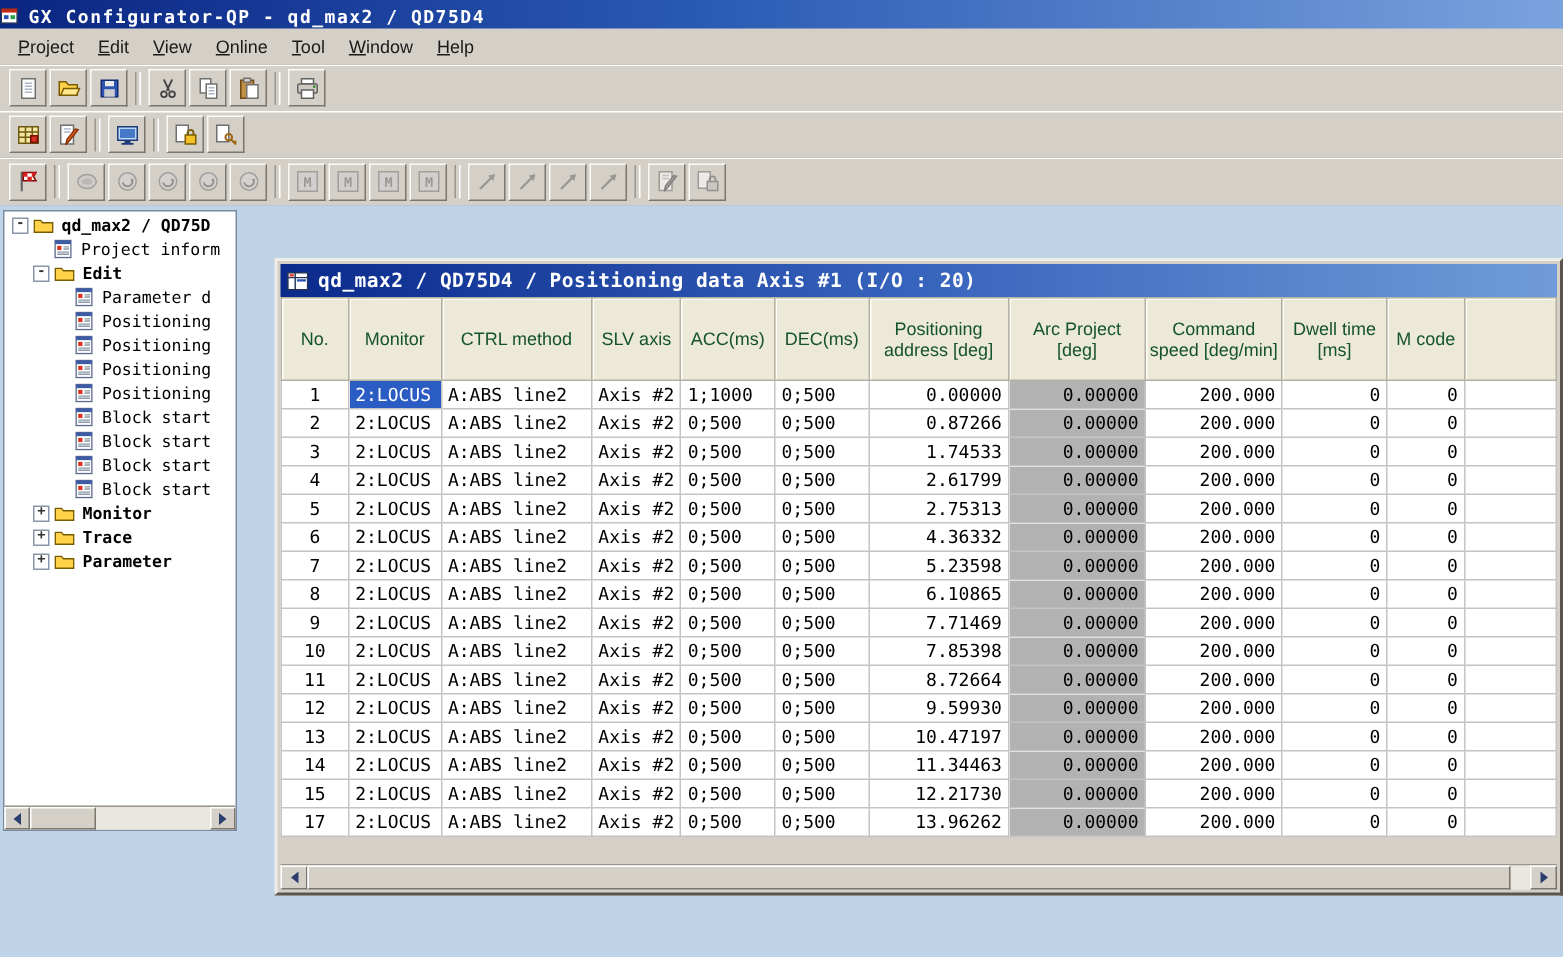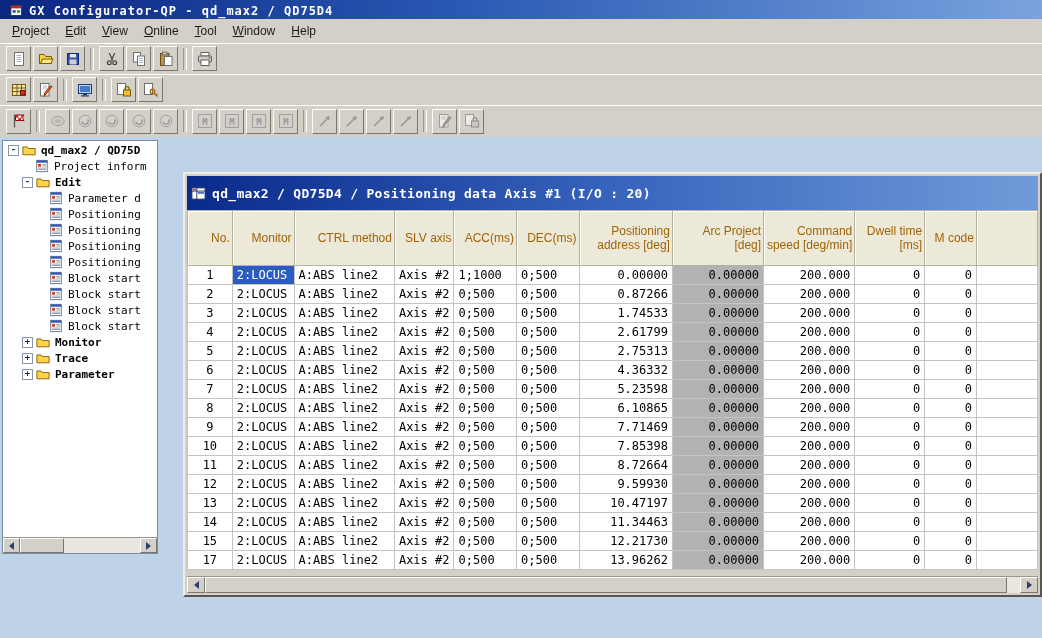--- a/index.html
+++ b/index.html
@@ -2,21 +2,21 @@
 <html><head>
 <meta charset="utf-8">
 <style>
   html,body{margin:0;padding:0;}
   body{background:#bed3e8;font-family:"Liberation Sans",sans-serif;}
   .app{position:relative;width:1042px;height:638px;overflow:hidden;background:#bed3e8;}
 
   
   .titlebar{position:absolute;top:0;left:0;right:0;height:22px;
     background:linear-gradient(90deg,#0a2582 0%,#2a5ab4 45%,#7aa3de 100%);
-    display:flex;align-items:center;gap:5px;padding:0 10px;}
+    display:flex;align-items:center;gap:5px;padding:0 0;}
   .titlebar .ttext{color:#fff;font:bold 12px "DejaVu Sans Mono",monospace;letter-spacing:1px;white-space:nowrap;}
   .appicon svg{display:block;}
 
   
   .menubar{position:absolute;top:19px;left:0;right:0;height:24px;background:#d4d0c8;
     border-bottom:1px solid #b4b0a8;display:flex;align-items:center;padding-left:4px;}
   .menu-item{display:inline-block;padding:3px 8px;font-size:12px;color:#1a1a1a;}
   .menu-item::first-letter{text-decoration:underline;}
 
   
@@ -53,32 +53,32 @@
   .strack{flex:1;position:relative;background:#e9e7e0;}
   .sthumb{position:absolute;left:0;top:0;bottom:0;background:#d4d0c8;border:1px solid;border-color:#ffffff #7a766e #7a766e #ffffff;}
   .tri{width:0;height:0;display:block;}
   .tri-l{border-top:4px solid transparent;border-bottom:4px solid transparent;border-right:5px solid #2c3e6e;}
   .tri-r{border-top:4px solid transparent;border-bottom:4px solid transparent;border-left:5px solid #2c3e6e;}
 
   
   .child{position:absolute;left:183px;top:35px;width:859px;height:425px;background:#d4d0c8;
     border:2px solid;border-color:#efede8 #5a564e #5a564e #efede8;padding:2px;
     display:flex;flex-direction:column;box-sizing:border-box;}
-  .ctitle{height:34px;flex:none;background:linear-gradient(90deg,#0a2a8c 0%,#3764bc 50%,#6f9cd8 100%);
+  .ctitle{height:22px;flex:none;background:linear-gradient(90deg,#0a2a8c 0%,#3764bc 50%,#6f9cd8 100%);
     display:flex;align-items:center;gap:6px;padding:0 4px;}
   .ctitle .ctext{color:#fff;font:bold 13px "DejaVu Sans Mono",monospace;letter-spacing:.3px;white-space:nowrap;}
   .gridarea{flex:1;overflow:hidden;background:#d4d0c8;}
   .chscroll{height:16px;flex:none;background:#e9e7e0;display:flex;border-top:1px solid #9a968e;}
   .chscroll .sbtn{width:16px;}
 
   
   table.grid{border-collapse:collapse;table-layout:fixed;background:#fff;}
   th.hc{background:#ece9d8;border:1px solid #b4b0a4;box-shadow:inset 1px 1px 0 #fffef8;
-    font:12px "Liberation Sans",sans-serif;font-weight:normal;color:#a16207;
-    text-align:right;vertical-align:middle;height:52px;padding:1px 2px;}
+    font:12px "Liberation Sans",sans-serif;font-weight:normal;color:#14532d;
+    text-align:center;vertical-align:middle;height:52px;padding:1px 2px;}
   td{border:1px solid #c4c4c4;height:18px;line-height:18px;padding:0 4px;
     font:12px "DejaVu Sans Mono",monospace;white-space:nowrap;overflow:hidden;background:#fff;}
   td.c{text-align:center;} td.l{text-align:left;} td.r{text-align:right;}
   td.gray{background:#b2b2b2;}
   td.sel{background:#2b5cc4;color:#fff;}
 </style>
 </head>
 <body>
 
 <div class="app">

